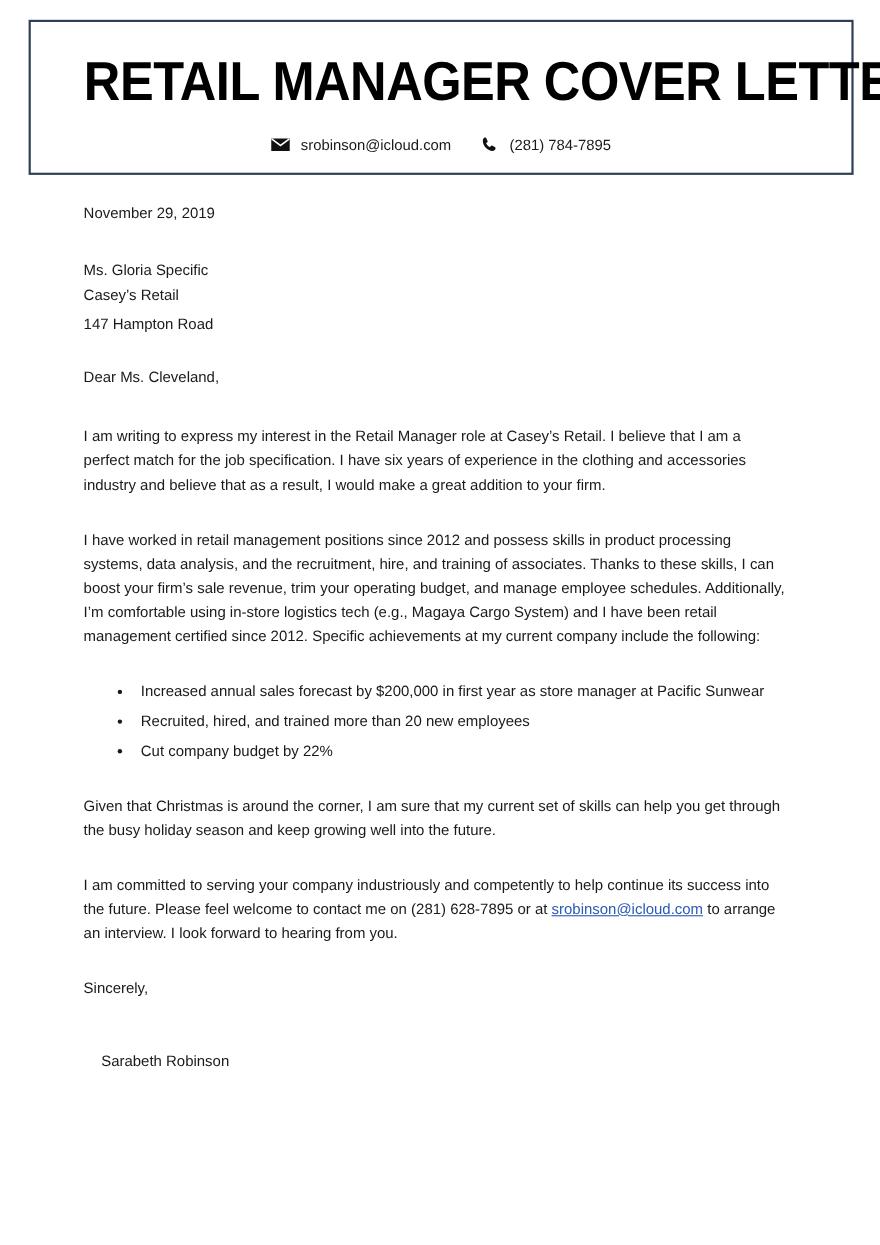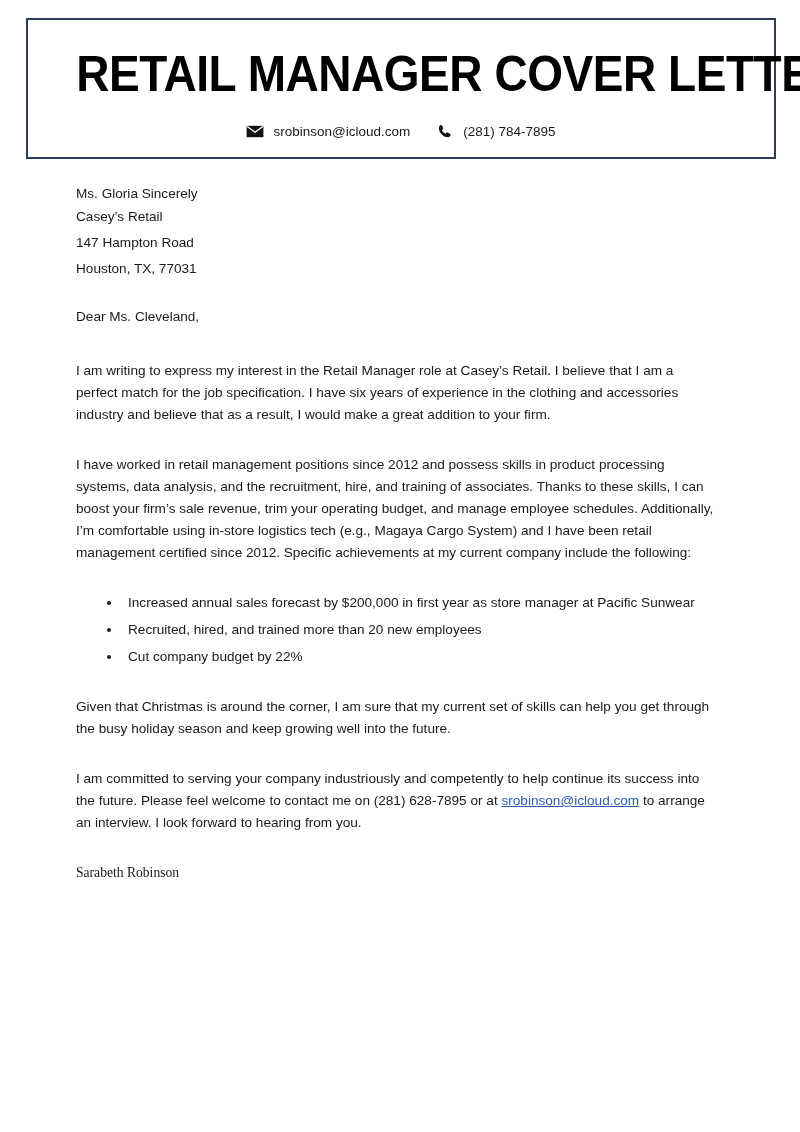--- a/index.html
+++ b/index.html
@@ -98,22 +98,21 @@
     padding-left: 6px;
   }
   .email-link {
     color: #2b5bb5;
     text-decoration: underline;
   }
   .signoff {
     margin: 0 0 44px 0;
   }
   .signature-name {
-    margin: 0;
-    font-family: Liberation Serif, serif;
+    margin: 16px;
   }
 </style>
 </head>
 <body>
 
 <div class="page">
 
   <div class="header">
     <div class="doc-title">RETAIL MANAGER COVER LETTER</div>
 
@@ -137,41 +136,42 @@
         </span>
         <span>(281) 784-7895</span>
       </div>
 
 
     </div>
   </div>
 
   <div class="body">
 
+    <div class="date">November 29, 2019</div>
 
     <div class="recipient">
-      <div class="name-line">Ms. Gloria Sincerely</div>
+      <div class="name-line">Ms. Gloria Specific</div>
       <div>Casey’s Retail</div>
       <div>147 Hampton Road</div>
-      <div>Houston, TX, 77031</div>
     </div>
 
     <div class="salutation">Dear Ms. Cleveland,</div>
 
     <p class="para">I am writing to express my interest in the Retail Manager role at Casey’s Retail. I believe that I am a perfect match for the job specification. I have six years of experience in the clothing and accessories industry and believe that as a result, I would make a great addition to your firm.</p>
 
     <p class="para">I have worked in retail management positions since 2012 and possess skills in product processing systems, data analysis, and the recruitment, hire, and training of associates. Thanks to these skills, I can boost your firm’s sale revenue, trim your operating budget, and manage employee schedules. Additionally, I’m comfortable using in-store logistics tech (e.g., Magaya Cargo System) and I have been retail management certified since 2012. Specific achievements at my current company include the following:</p>
 
     <ul class="achievements">
       <li>Increased annual sales forecast by $200,000 in first year as store manager at Pacific Sunwear</li>
       <li>Recruited, hired, and trained more than 20 new employees</li>
       <li>Cut company budget by 22%</li>
     </ul>
 
     <p class="para">Given that Christmas is around the corner, I am sure that my current set of skills can help you get through the busy holiday season and keep growing well into the future.</p>
 
     <p class="para"><span>I am committed to serving your company industriously and competently to help continue its success into the future. Please feel welcome to contact me on (281) 628-7895 or at </span><a class="email-link" href="#">srobinson@icloud.com</a><span> to arrange an interview. I look forward to hearing from you.</span></p>
 
+    <div class="signoff">Sincerely,</div>
 
     <div class="signature-name">Sarabeth Robinson</div>
 
   </div>
 </div>
 
 </body></html>

